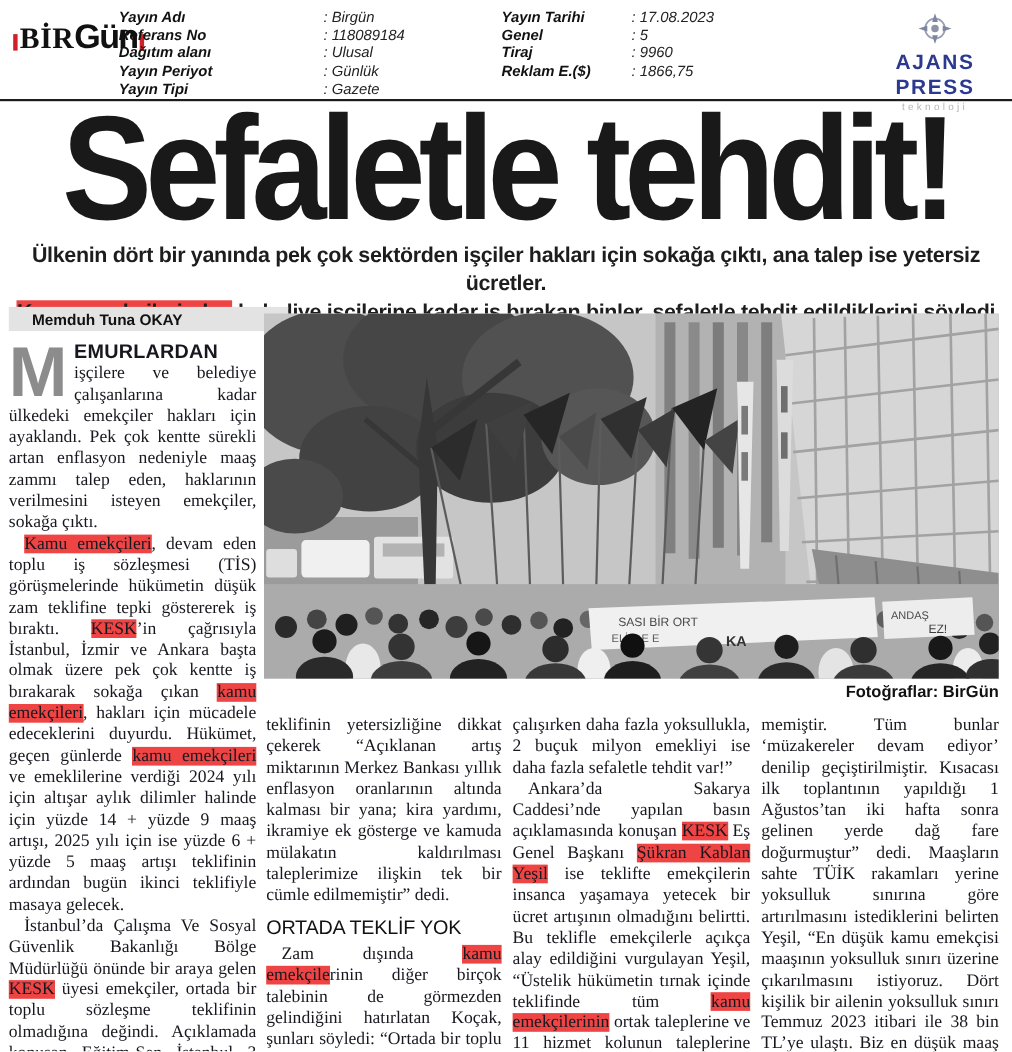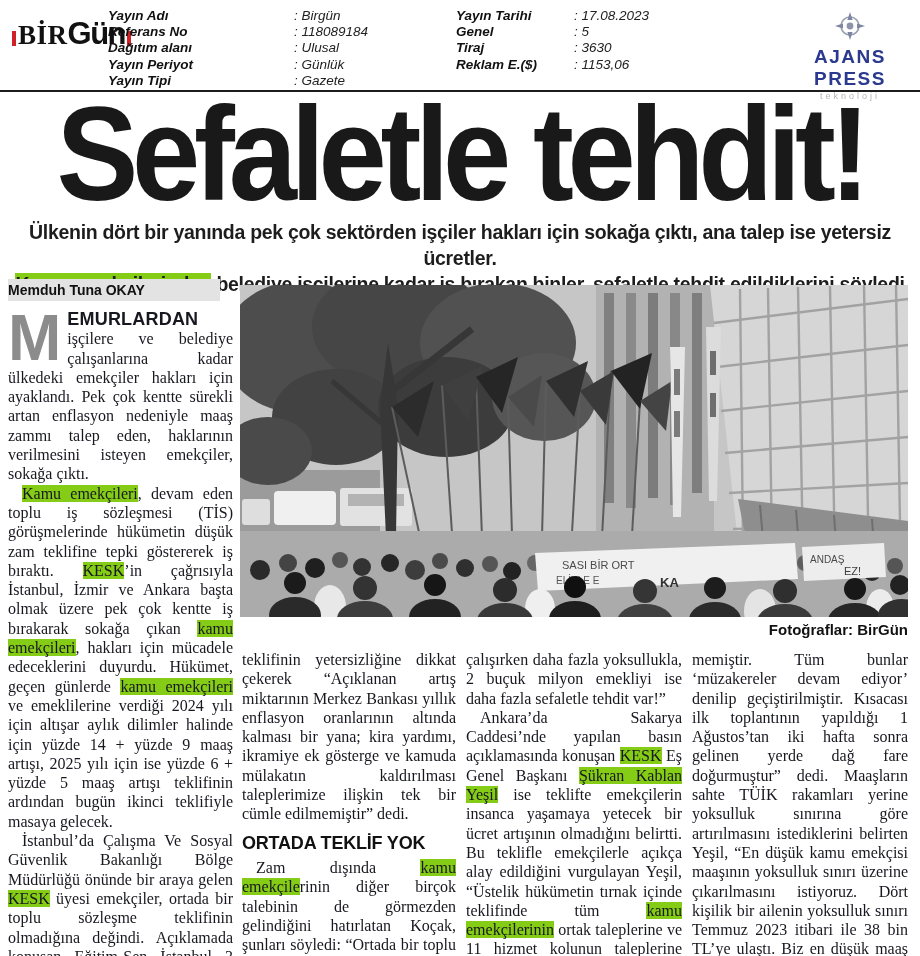--- a/index.html
+++ b/index.html
@@ -26,39 +26,39 @@
 
   
   .headline{position:absolute;top:94px;left:0;width:920px;text-align:center;}
   .headline span{display:inline-block;font-family:"Liberation Sans",sans-serif;font-weight:bold;
     font-size:118px;letter-spacing:-6px;line-height:104px;color:#191919;
     transform:scale(1.04,1.14);transform-origin:center top;white-space:nowrap;}
 
   
   .subhead{position:absolute;top:219px;left:0;width:920px;text-align:center;
     font-weight:bold;font-size:19.5px;line-height:26px;color:#1d1d1d;letter-spacing:-0.3px;}
-  .hl{background:#84cc16;}
+  .hl{background:#ef4444;}
 
   
   .byline{position:absolute;left:8px;top:279px;width:212px;background:#e3e3e3;
-    font-weight:bold;font-size:14px;padding:3px 0;color:#111;}
+    font-weight:bold;font-size:14px;padding:3px 21px;color:#111;}
 
   
   .col{position:absolute;font-family:"Liberation Serif",serif;font-size:16px;line-height:19.3px;
        text-align:justify;color:#17171f;}
   .col1{left:8px;top:310px;width:225px;height:646px;}
   .col2{left:242px;top:650px;width:214px;height:306px;}
   .col3{left:466px;top:650px;width:216px;height:306px;}
   .col4{left:692px;top:650px;width:216px;height:306px;}
   .para{margin:0;}
   .para.indent{text-indent:14px;}
   .dropcap{float:left;font-family:"Liberation Sans",sans-serif;font-weight:bold;font-size:64px;
     line-height:53px;color:#8c8c8c;margin:2px 6px 0 0;}
   .seg-b{font-family:"Liberation Sans",sans-serif;font-weight:bold;font-size:18px;letter-spacing:0.2px;}
-  .colhead{font-family:"Liberation Sans",sans-serif;font-weight:bold;font-size:18px;
+  .colhead{font-family:"Liberation Sans",sans-serif;font-weight:normal;font-size:18px;
     letter-spacing:-0.2px;margin:10px 0 5px 0;color:#111;text-align:left;}
 
   
   .photo{position:absolute;left:240px;top:285px;width:668px;height:332px;background:#c9c9c9;overflow:hidden;}
   .credit{position:absolute;right:12px;top:621px;font-weight:bold;font-size:15px;color:#111;}
 </style>
 </head>
 <body>
 
 <div id="page">
@@ -95,25 +95,25 @@
       <div class="meta-row">
           <span class="meta-label">Yayın Tarihi</span>
           <span class="meta-value">: 17.08.2023</span>
         </div>
       <div class="meta-row">
           <span class="meta-label">Genel</span>
           <span class="meta-value">: 5</span>
         </div>
       <div class="meta-row">
           <span class="meta-label">Tiraj</span>
-          <span class="meta-value">: 3630</span>
+          <span class="meta-value">: 9960</span>
         </div>
       <div class="meta-row">
           <span class="meta-label">Reklam E.($)</span>
-          <span class="meta-value">: 1153,06</span>
+          <span class="meta-value">: 1866,75</span>
         </div>
     </div>
 
     <div class="agency">
       <svg width="30" height="28" viewBox="0 0 30 28">
         <circle cx="15" cy="14" r="9" fill="none" stroke="#9aa0b4" stroke-width="1.6"></circle>
         <circle cx="15" cy="14" r="3.4" fill="#8d93a8"></circle>
         <polygon points="15,0 17.6,8 12.4,8" fill="#7d85a0"></polygon>
         <polygon points="15,28 17.6,20 12.4,20" fill="#7d85a0"></polygon>
         <polygon points="0,14 8,11.4 8,16.6" fill="#7d85a0"></polygon>

